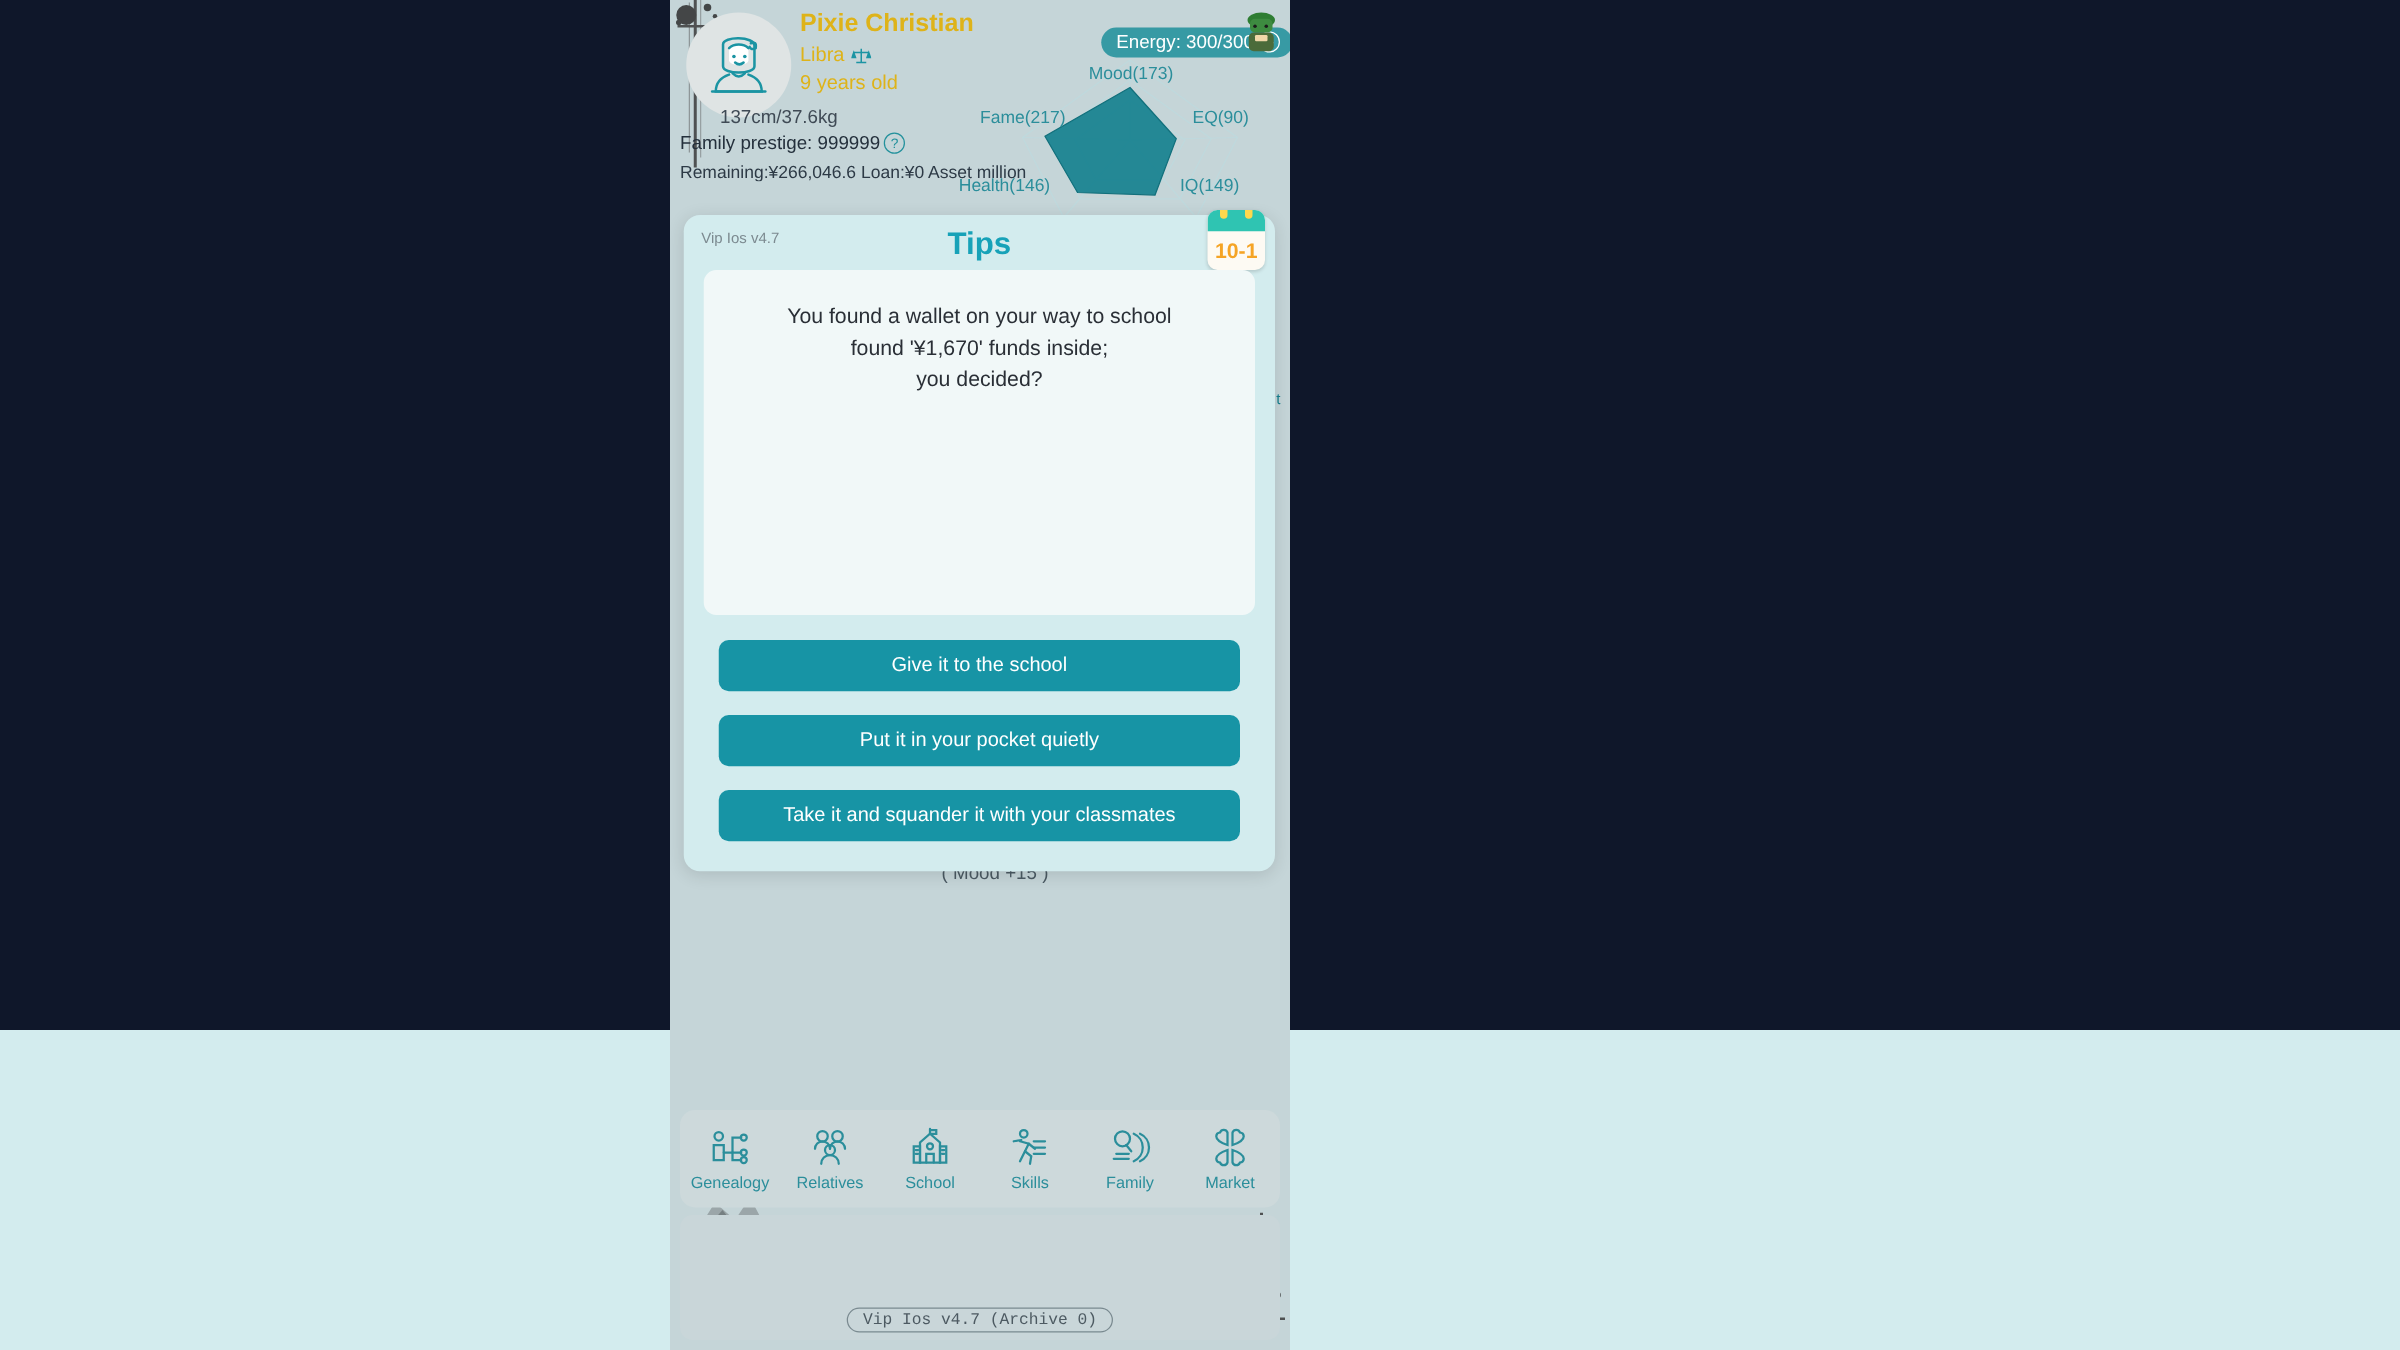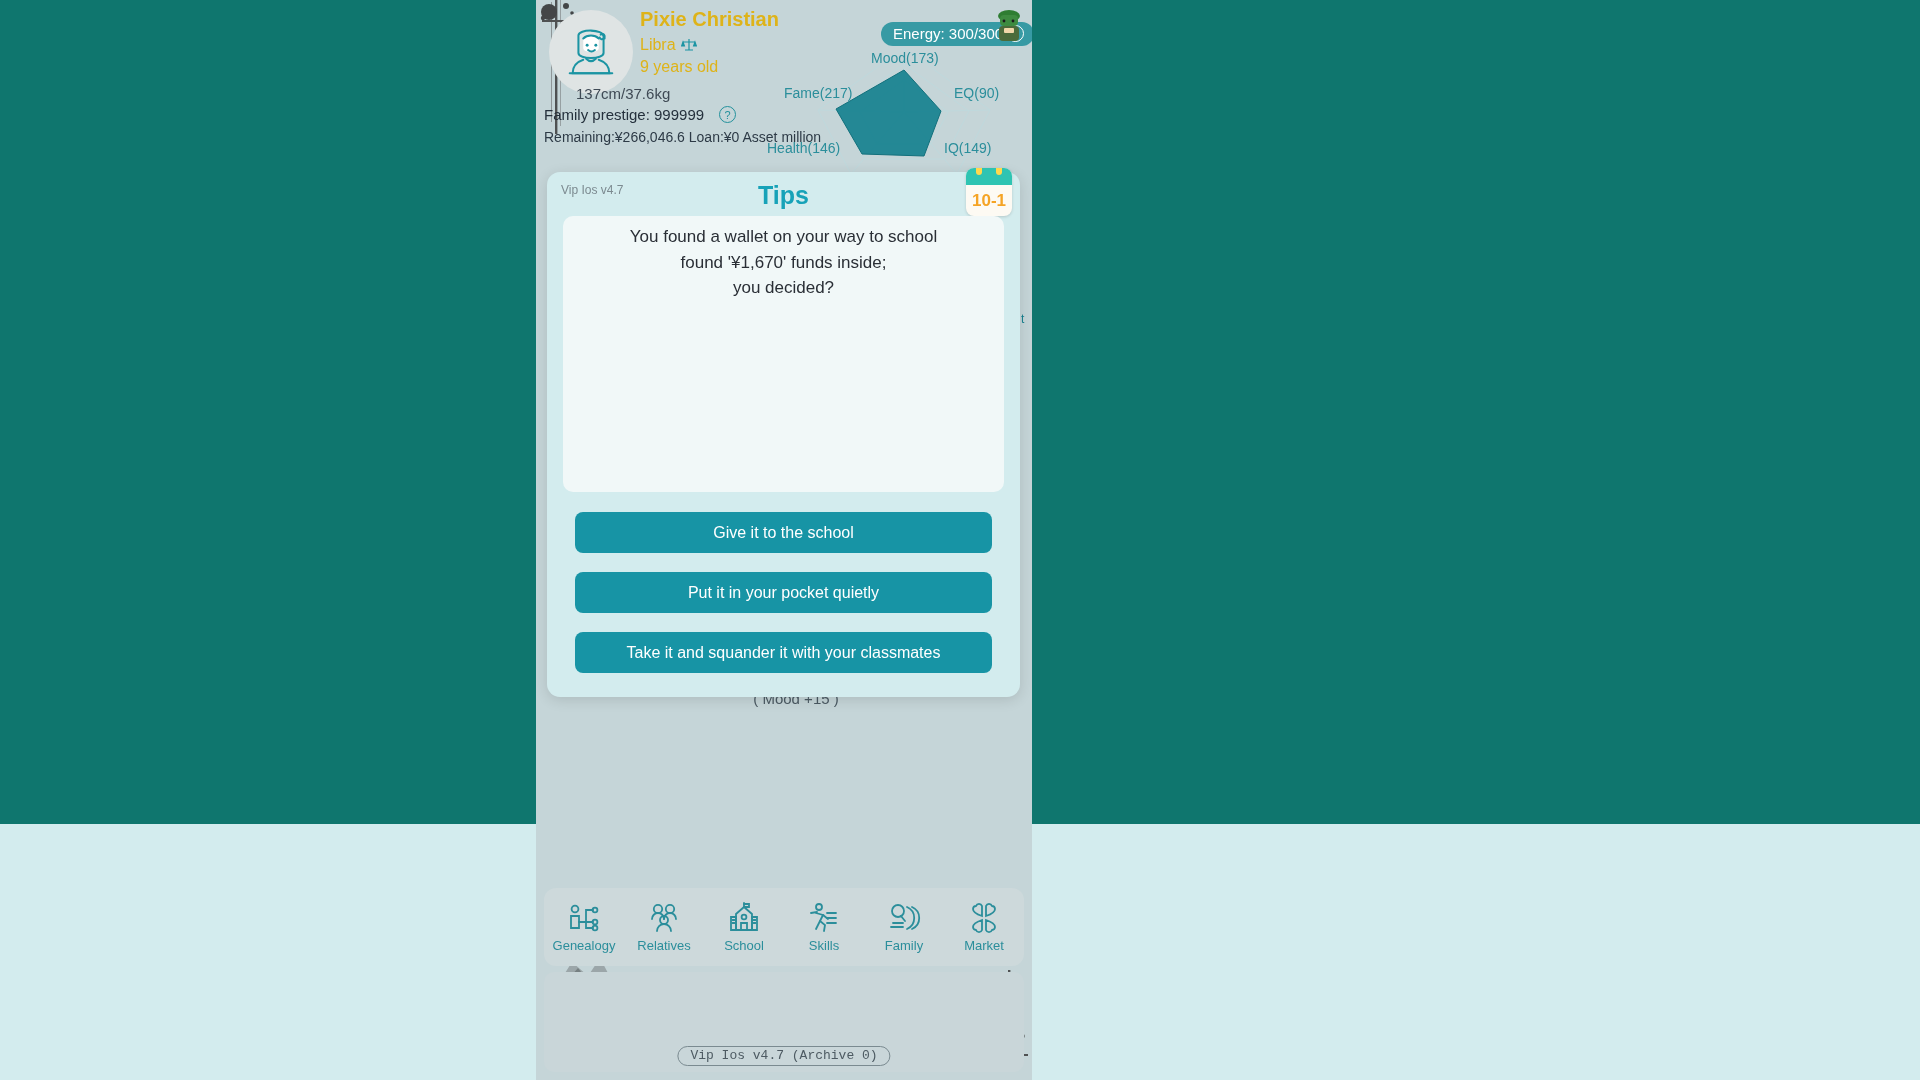--- a/index.html
+++ b/index.html
@@ -2,21 +2,21 @@
 <html><head>
 <meta charset="utf-8">
 <style>
   * { box-sizing: border-box; margin: 0; padding: 0; }
   html, body {
     width: 1920px; height: 1080px;
     background: #d3ecee;
     font-family: "Liberation Sans", sans-serif;
     overflow: hidden;
   }
-  #screen { position: relative; width: 1920px; height: 824px; background: #0f766e; }
+  #screen { position: relative; width: 1920px; height: 824px; background: #0f172a; }
 
   
   .phone {
     position: absolute; left: 536px; top: 0; width: 496px; height: 1080px;
     background: #c5d5d8; overflow: hidden;
   }
 
   
   .ink-tl {
     position: absolute; left: 2px; top: -6px; width: 40px; height: 150px;
@@ -44,21 +44,21 @@
   }
   .zodiac {
     position: absolute; left: 104px; top: 36px;
     font-size: 16px; color: #deb319;
     display: flex; align-items: center; gap: 5px;
   }
   .age { position: absolute; left: 104px; top: 58px; font-size: 16px; color: #deb319; }
   .bodyinfo { position: absolute; left: 8px; top: 85px; font-size: 15px; color: #3f4a55; margin-left: 32px; }
   .prestige {
     position: absolute; left: 8px; top: 106px; font-size: 15px; color: #24303c;
-    display: flex; align-items: center; gap: 15px;
+    display: flex; align-items: center; gap: 3px;
   }
   .qmark {
     width: 17px; height: 17px; border-radius: 50%;
     border: 1.4px solid #23919c; color: #23919c;
     font-size: 11px; display: flex; align-items: center; justify-content: center;
   }
   .extraline {
     position: absolute; left: 8px; top: 129px; font-size: 14px; color: #2d3a46;
     white-space: nowrap; overflow: hidden; width: 470px;
   }
@@ -124,21 +124,21 @@
   .cal-ring {
     position: absolute; top: -5px; width: 6px; height: 12px;
     border-radius: 3px; background: #ffd84d;
   }
   .cal-day {
     height: 31px; display: flex; align-items: center; justify-content: center;
     font-size: 17px; font-weight: bold; color: #f5a425;
   }
   .msgbox {
     position: absolute; left: 16px; top: 44px; width: 441px; height: 276px;
-    background: #f1f8f8; border-radius: 10px; padding: 8px 14px 0;
+    background: #f1f8f8; border-radius: 10px; padding: 24px 14px 0;
     text-align: center; font-size: 17px; color: #2a2f36; line-height: 1.5;
   }
   .choices { position: absolute; left: 28px; top: 340px; width: 417px; }
   .choice {
     height: 41px; margin-bottom: 19px; border-radius: 8px;
     background: #1794a5; color: #fff; font-size: 16px;
     display: flex; align-items: center; justify-content: center;
     cursor: pointer; border: none; width: 100%;
     font-family: "Liberation Sans", sans-serif;
   }

